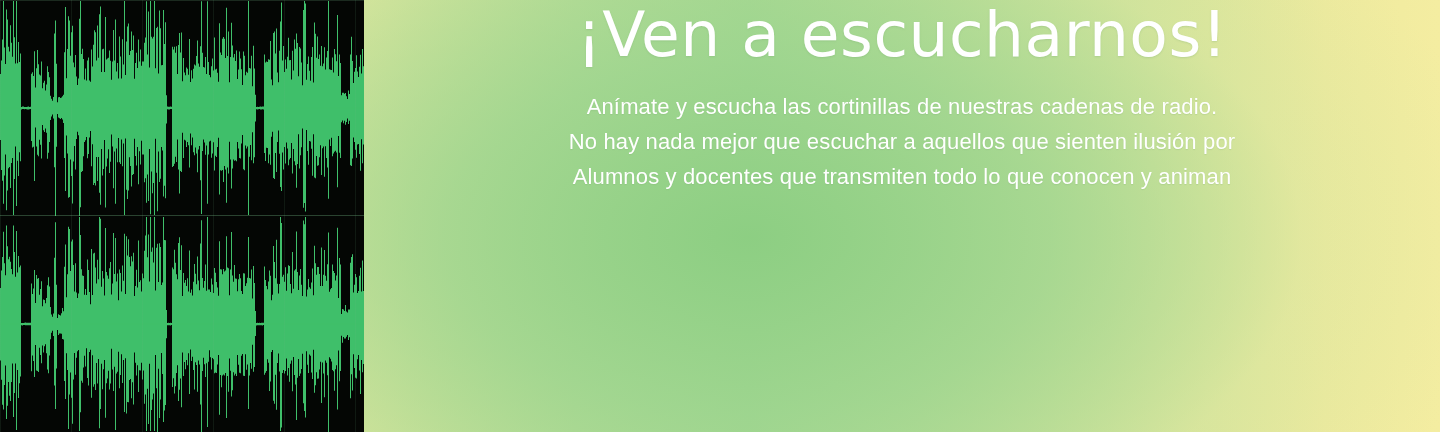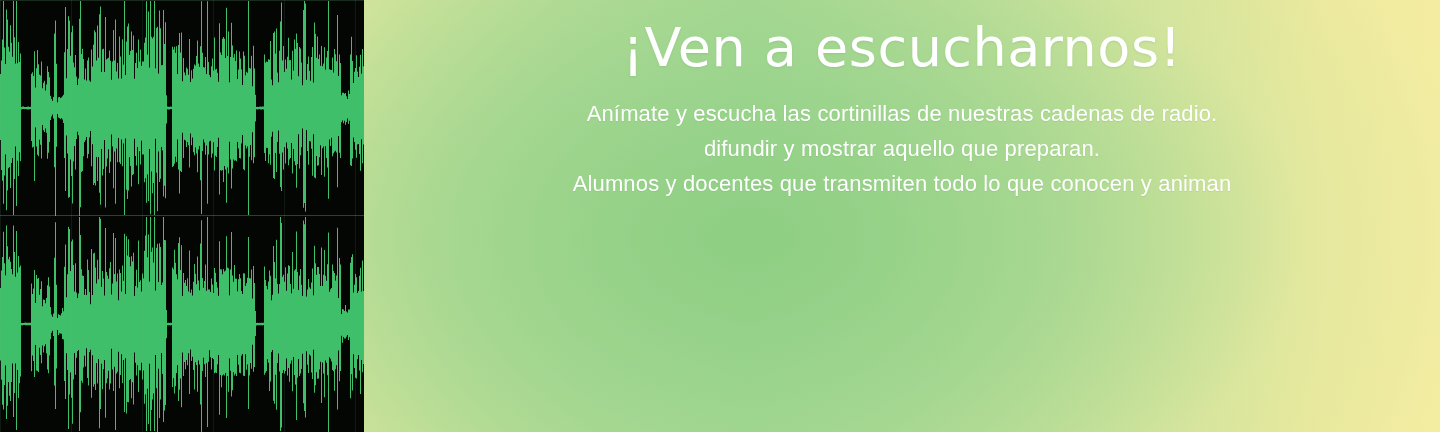--- a/index.html
+++ b/index.html
@@ -82,23 +82,23 @@
     left: 364px; top: 0;
     width: 1076px; height: 432px;
     display: flex;
     flex-direction: column;
     align-items: center;
     justify-content: flex-start;
     text-align: center;
   }
 
   #headline {
-    margin-top: 18px;
+    margin-top: 0;
     font-family: "DejaVu Sans", sans-serif;
-    font-size: 54px;
+    font-size: 63px;
     line-height: 1.12;
     font-weight: 400;
     color: #FFFFFF;
     letter-spacing: 0.5px;
     white-space: nowrap;
     text-shadow: 0 1px 2px rgba(120,170,110,0.28);
   }
 
   #body-copy {
     margin-top: 18px;
@@ -142,17 +142,17 @@
     <div class="channel-rule" id="rule-mid"></div>
     <div class="wave-grid"></div>
   </div>
 
   <div id="text-block">
 
     <h1 id="headline">¡Ven a escucharnos!</h1>
 
     <p id="body-copy">
       <span class="copy-line">Anímate y escucha las cortinillas de nuestras cadenas de radio.</span>
-      <span class="copy-line">difundir y mostrar aquello que preparan.</span>
+      <span class="copy-line">No hay nada mejor que escuchar a aquellos que sienten ilusión por</span>
       <span class="copy-line">Alumnos y docentes que transmiten todo lo que conocen y animan</span>
     </p>
   </div>
 </div>
 
 </body></html>

